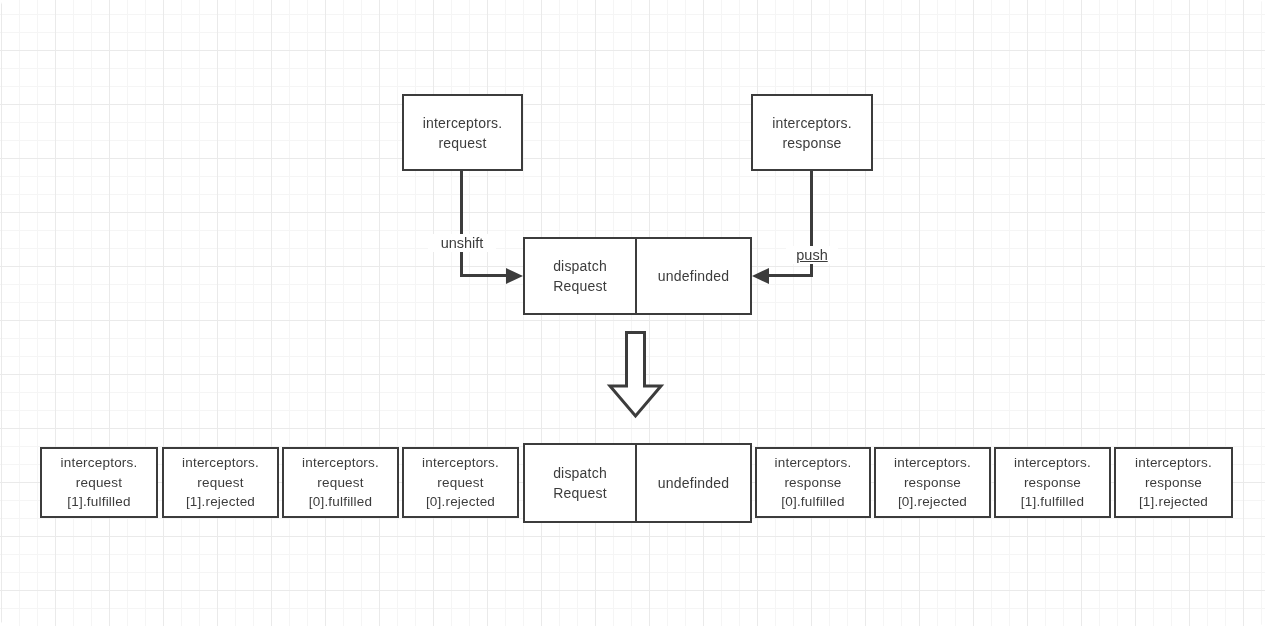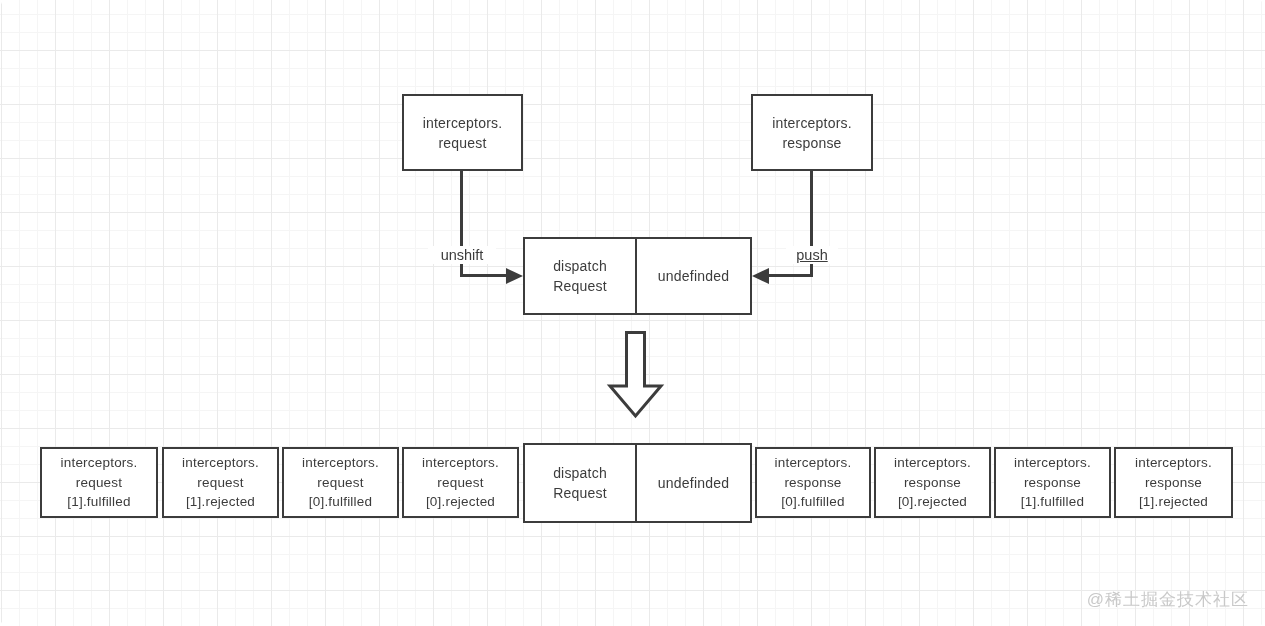--- a/index.html
+++ b/index.html
@@ -74,21 +74,21 @@
   </div>
 
   <div class="node" style="left:751px; top:94px; width:122px; height:77px;">
     <span>interceptors.</span>
     <span>response</span>
   </div>
 
   <div class="line" style="left:460px; top:171px; width:3px; height:105px;"></div>
   <div class="line" style="left:460px; top:274px; width:49px; height:3px;"></div>
   <div class="arrowhead right" style="left:506px; top:268px;"></div>
-  <div class="edge-label" style="left:428px; top:246px; width:68px;">unshift</div>
+  <div class="edge-label" style="left:428px; top:234px; width:68px;">unshift</div>
 
   <div class="line" style="left:810px; top:171px; width:3px; height:105px;"></div>
   <div class="line" style="left:765px; top:274px; width:48px; height:3px;"></div>
   <div class="arrowhead left" style="left:752px; top:268px;"></div>
   <div class="edge-label" style="left:786px; top:246px; width:52px;text-decoration:underline;">push</div>
 
   <div class="node" style="left:523px; top:237px; width:114px; height:78px;">
     <span>dispatch</span>
     <span>Request</span>
   </div>
@@ -141,15 +141,14 @@
     <span>interceptors.</span>
     <span>response</span>
     <span>[1].fulfilled</span>
   </div>
   <div class="node chain-cell" style="left:1114px; top:447px; width:119px; height:71px;">
     <span>interceptors.</span>
     <span>response</span>
     <span>[1].rejected</span>
   </div>
 
-  <div class="watermark">@稀土掘金技术社区</div>
 
 </div>
 
 </body></html>

